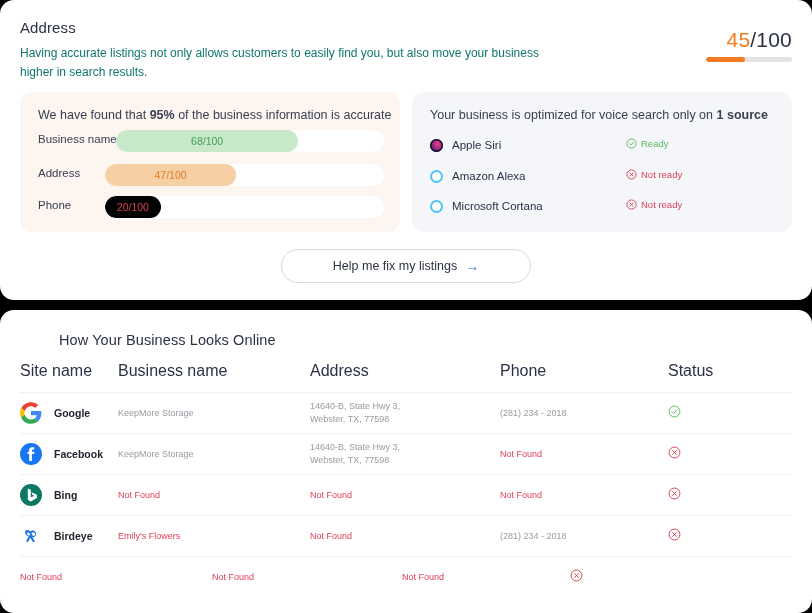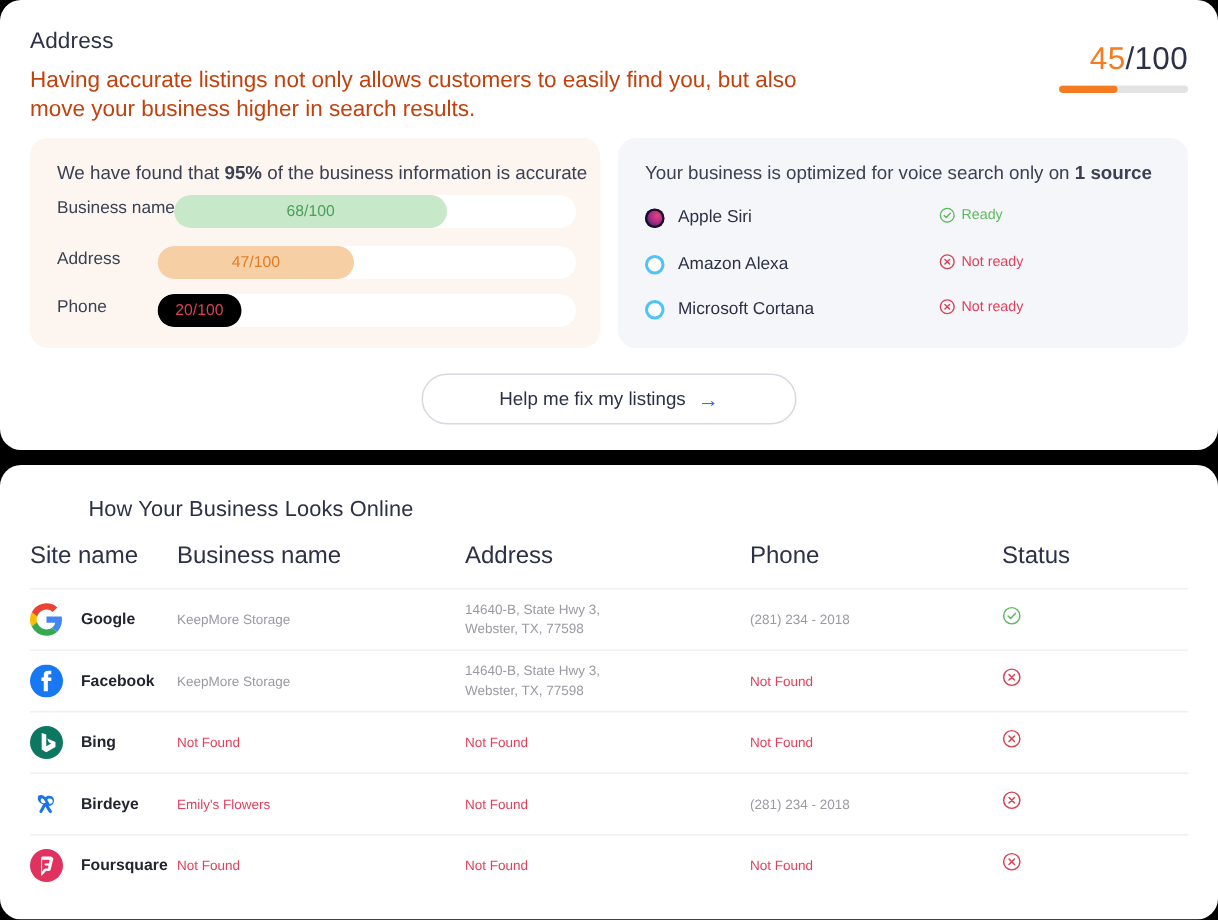--- a/index.html
+++ b/index.html
@@ -24,21 +24,21 @@
   .card-title {
     font-size: 15px;
     color: #2c3145;
     font-weight: 400;
     letter-spacing: .1px;
   }
   #listings-card .card-title { position: absolute; left: 20px; top: 19px; }
 
   .intro {
     position: absolute; left: 20px; top: 44px; width: 520px;
-    font-size: 15px; line-height: 19px; color: #c2410c;
+    font-size: 12px; line-height: 19px; color: #0f766e;
   }
 
   
   .score-wrap { position: absolute; right: 20px; top: 28px; width: 86px; text-align: right; }
   .score-line { font-size: 21px; letter-spacing: .2px; white-space: nowrap; }
   .score-num { color: #f47b20; }
   .score-den { color: #2c3145; }
   .score-track {
     margin-top: 5px; height: 5px; width: 86px; border-radius: 3px;
     background: #e3e3e3; overflow: hidden; position: relative;
@@ -331,29 +331,20 @@
             </div>
             <div class="c-phone">
               <div class="cell-txt">(281) 234 - 2018</div>
             </div>
             <div class="c-status st-cell"><svg viewBox="0 0 24 24" fill="none" stroke="#d94052" stroke-width="1.8">
                 <circle cx="12" cy="12" r="10"></circle>
                 <path d="M8.6 8.6l6.8 6.8M15.4 8.6l-6.8 6.8" stroke-linecap="round"></path>
               </svg></div>
           </div>
           <div class="row">
-            <div class="c-site">
-              <span style="display: flex;">
-                <svg class="logo" viewBox="0 0 48 48">
-                  <circle cx="24" cy="24" r="24" fill="#E0315F"></circle>
-                  <path fill="#fff" d="M30.5 11h-12c-1.3 0-2.3 1-2.3 2.3V38c0 .6.7.9 1.1.5l5.9-6.6h4.6c1 0 1.9-.6 2.2-1.6l3.9-15.6c.3-1.4-.6-2.7-1.9-2.7zm-2.3 6.6l-.6 2.6c-.1.5-.6.9-1.1.9h-4.2c-.6 0-1.1.5-1.1 1.1v.6c0 .6.5 1.1 1.1 1.1h3.6c.6 0 1.1.6.9 1.2l-.6 2.4c-.1.5-.6.8-1.1.8h-2.8c-.7 0-1.4.3-1.9.9l-2.8 3.4V16.6c0-.6.5-1.1 1.1-1.1h8.5c.7 0 1.2.6 1.1 1.2z"></path>
-                </svg>
-              </span>
-              <span class="site-name">Foursquare</span>
-            </div>
             <div class="c-biz">
               <div class="cell-txt missing">Not Found</div>
             </div>
             <div class="c-addr">
               <div class="cell-txt missing" style="max-width: 120px;">Not Found</div>
             </div>
             <div class="c-phone">
               <div class="cell-txt missing">Not Found</div>
             </div>
             <div class="c-status st-cell"><svg viewBox="0 0 24 24" fill="none" stroke="#d94052" stroke-width="1.8">

